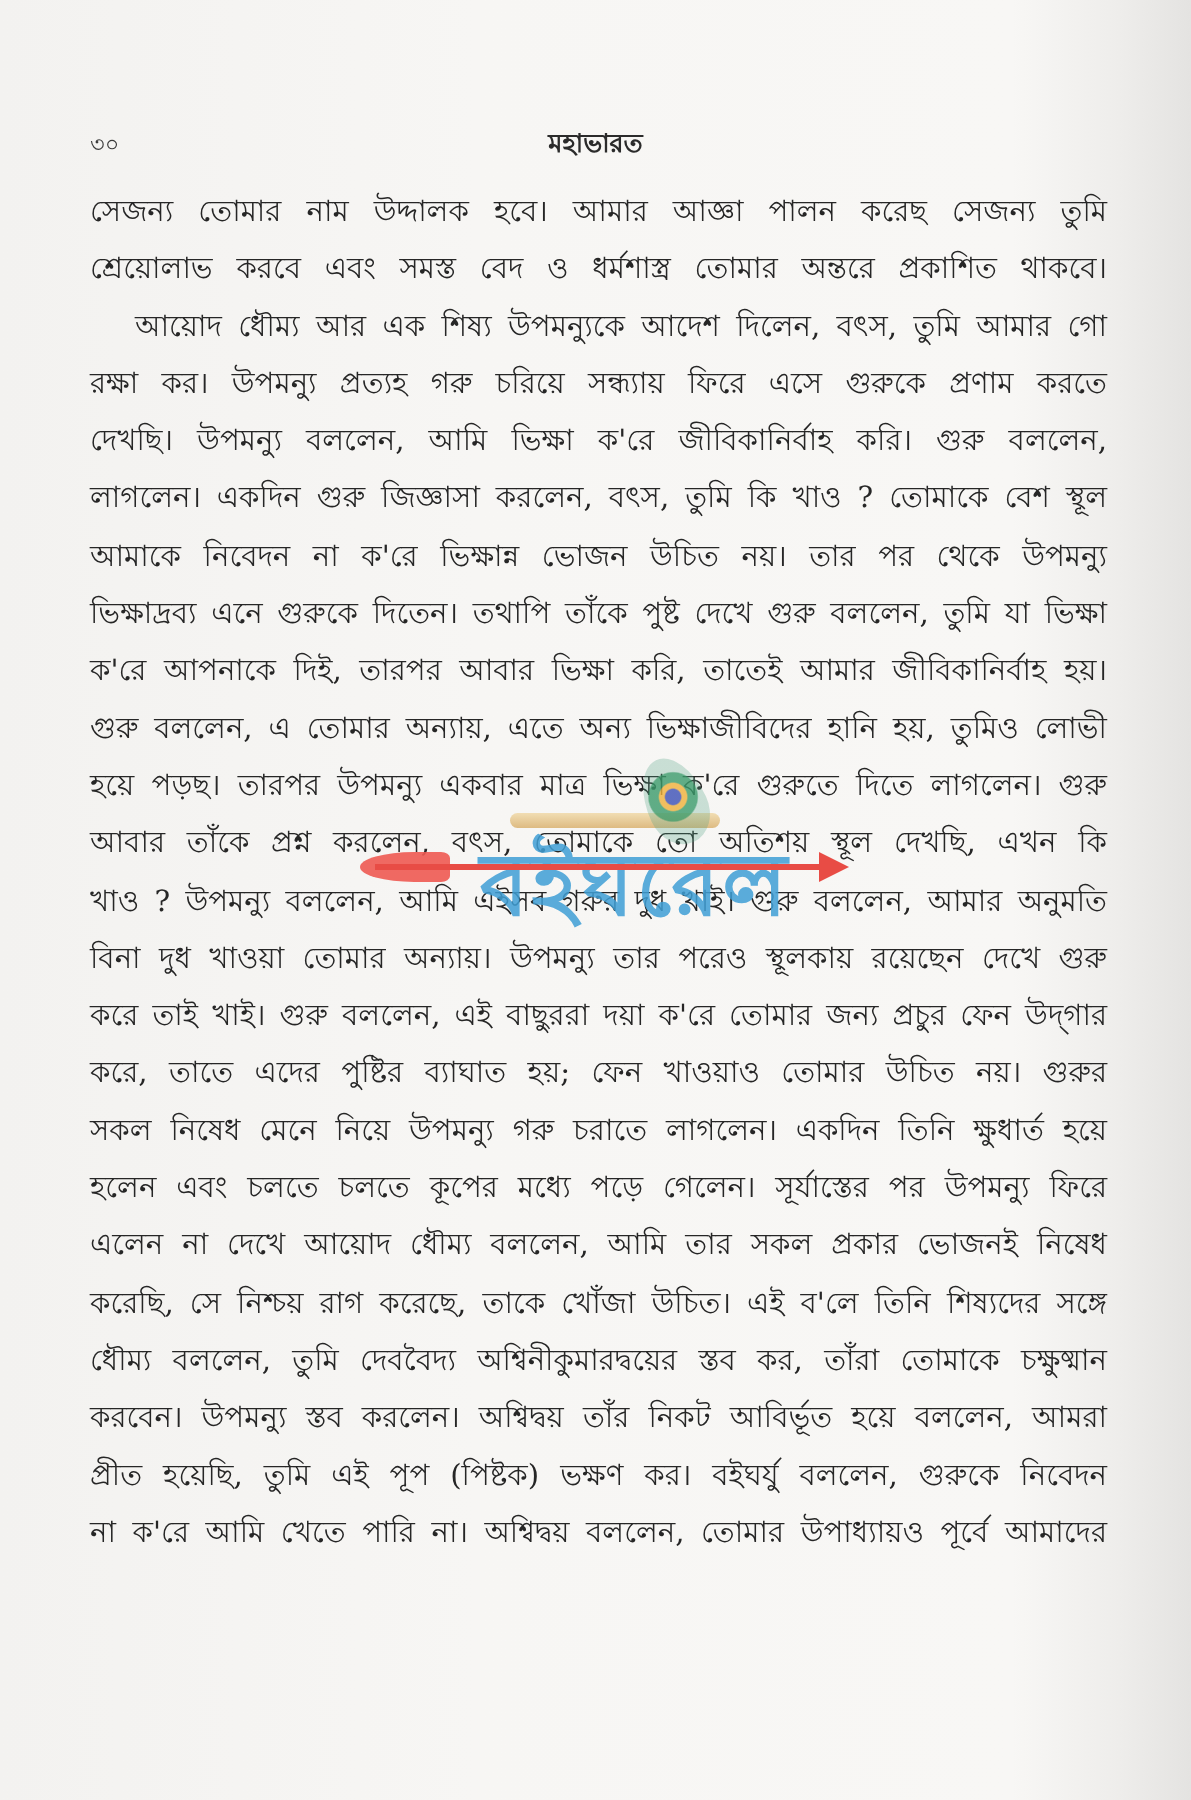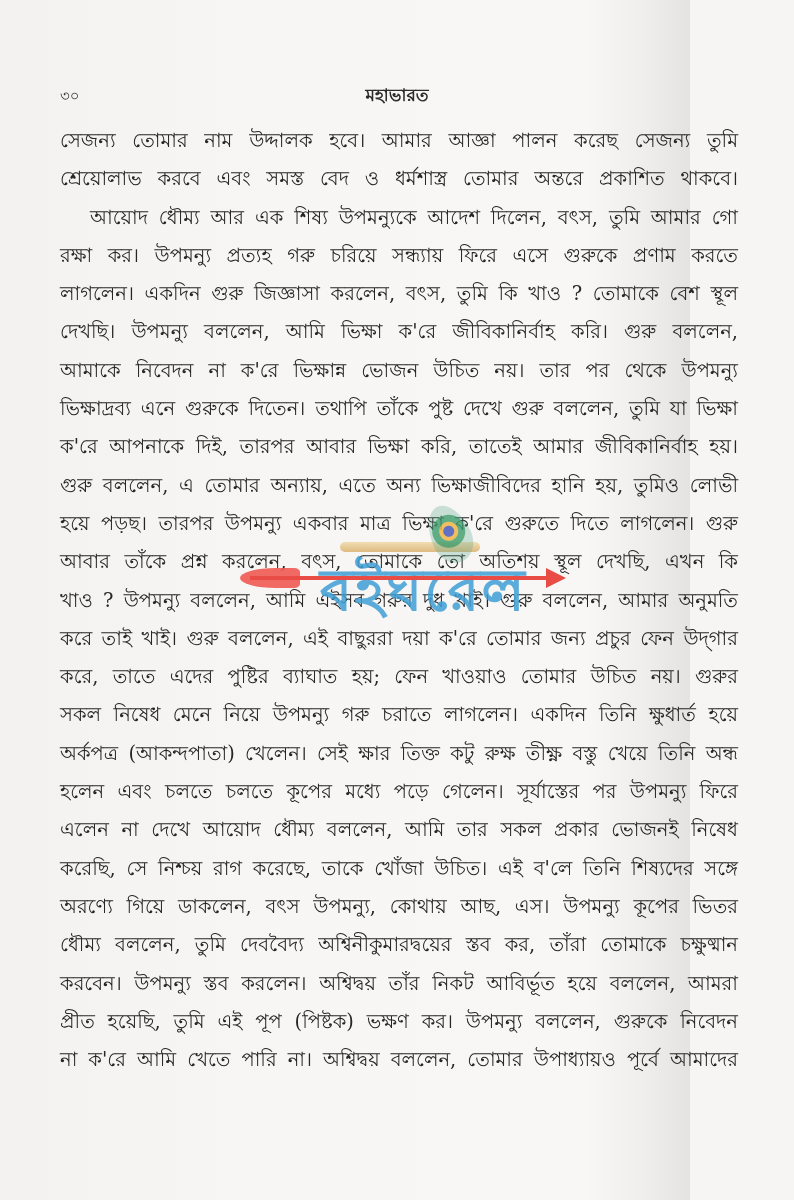--- a/index.html
+++ b/index.html
@@ -11,21 +11,21 @@
       height: 1200px;
       background: #f6f5f3;
       position: relative;
       overflow: hidden;
       font-family: "DejaVu Serif", "Liberation Serif", serif;
       color: #2a2a2a;
     }
     .page {
       position: absolute;
       left: 0; top: 0;
-      width: 690px;
+      width: 794px;
       height: 1200px;
       background: linear-gradient(to right, #f3f2f0 0%, #f7f6f4 40%, #f8f7f5 85%, #eeedeb 94%, #e4e3e1 100%);
     }
     .header {
       position: absolute;
       top: 84px;
       left: 0;
       width: 794px;
       height: 26px;
     }
@@ -143,40 +143,39 @@
   <div class="header">
     <span class="page-number">৩০</span>
     <div class="running-title">মহাভারত</div>
   </div>
 
   <div class="body-text" id="body-text">
       <div class="line">সেজন্য তোমার নাম উদ্দালক হবে। আমার আজ্ঞা পালন করেছ সেজন্য তুমি</div>
       <div class="line">শ্রেয়োলাভ করবে এবং সমস্ত বেদ ও ধর্মশাস্ত্র তোমার অন্তরে প্রকাশিত থাকবে।</div>
       <div class="line indent">আয়োদ ধৌম্য আর এক শিষ্য উপমন্যুকে আদেশ দিলেন, বৎস, তুমি আমার গো</div>
       <div class="line">রক্ষা কর। উপমন্যু প্রত্যহ গরু চরিয়ে সন্ধ্যায় ফিরে এসে গুরুকে প্রণাম করতে</div>
+      <div class="line">দেখছি। উপমন্যু বললেন, আমি ভিক্ষা ক'রে জীবিকানির্বাহ করি। গুরু বললেন,</div>
       <div class="line">লাগলেন। একদিন গুরু জিজ্ঞাসা করলেন, বৎস, তুমি কি খাও ? তোমাকে বেশ স্থূল</div>
-      <div class="line">দেখছি। উপমন্যু বললেন, আমি ভিক্ষা ক'রে জীবিকানির্বাহ করি। গুরু বললেন,</div>
       <div class="line">আমাকে নিবেদন না ক'রে ভিক্ষান্ন ভোজন উচিত নয়। তার পর থেকে উপমন্যু</div>
       <div class="line">ভিক্ষাদ্রব্য এনে গুরুকে দিতেন। তথাপি তাঁকে পুষ্ট দেখে গুরু বললেন, তুমি যা ভিক্ষা</div>
       <div class="line">ক'রে আপনাকে দিই, তারপর আবার ভিক্ষা করি, তাতেই আমার জীবিকানির্বাহ হয়।</div>
       <div class="line">গুরু বললেন, এ তোমার অন্যায়,  এতে অন্য ভিক্ষাজীবিদের  হানি হয়, তুমিও লোভী</div>
       <div class="line">হয়ে পড়ছ। তারপর উপমন্যু একবার মাত্র ভিক্ষা ক'রে গুরুতে দিতে লাগলেন। গুরু</div>
       <div class="line">আবার তাঁকে প্রশ্ন করলেন, বৎস, তোমাকে তো অতিশয় স্থূল দেখছি, এখন কি</div>
       <div class="line">খাও ? উপমন্যু বললেন, আমি এইসব গরুর দুধ খাই। গুরু বললেন, আমার অনুমতি</div>
+      <div class="line">বিনা দুধ খাওয়া তোমার অন্যায়। উপমন্যু তার পরেও স্থূলকায় রয়েছেন দেখে গুরু</div>
       <div class="line">করে তাই খাই। গুরু বললেন, এই বাছুররা দয়া ক'রে তোমার জন্য প্রচুর ফেন উদ্‌গার</div>
       <div class="line">করে, তাতে এদের পুষ্টির ব্যাঘাত হয়; ফেন খাওয়াও তোমার উচিত নয়। গুরুর</div>
       <div class="line">সকল নিষেধ মেনে নিয়ে উপমন্যু গরু চরাতে লাগলেন। একদিন তিনি ক্ষুধার্ত হয়ে</div>
-      <div class="line">অর্কপত্র (আকন্দপাতা) খেলেন। সেই ক্ষার তিক্ত কটু রুক্ষ তীক্ষ্ণ বস্তু খেয়ে তিনি অন্ধ</div>
       <div class="line">হলেন এবং চলতে চলতে কূপের মধ্যে পড়ে গেলেন। সূর্যাস্তের পর উপমন্যু ফিরে</div>
       <div class="line">এলেন না দেখে আয়োদ ধৌম্য বললেন, আমি তার সকল প্রকার ভোজনই নিষেধ</div>
       <div class="line">করেছি, সে নিশ্চয় রাগ করেছে, তাকে খোঁজা উচিত। এই ব'লে তিনি শিষ্যদের সঙ্গে</div>
-      <div class="line">অরণ্যে গিয়ে ডাকলেন, বৎস উপমন্যু, কোথায় আছ, এস। উপমন্যু কূপের ভিতর</div>
       <div class="line">ধৌম্য বললেন, তুমি দেববৈদ্য অশ্বিনীকুমারদ্বয়ের স্তব কর, তাঁরা তোমাকে চক্ষুষ্মান</div>
       <div class="line">করবেন। উপমন্যু স্তব করলেন। অশ্বিদ্বয় তাঁর নিকট আবির্ভূত হয়ে বললেন, আমরা</div>
-      <div class="line">প্রীত হয়েছি, তুমি এই পূপ (পিষ্টক) ভক্ষণ কর। উপমন্যু বললেন, গুরুকে নিবেদন</div>
+      <div class="line">প্রীত হয়েছি, তুমি এই পূপ (পিষ্টক) ভক্ষণ কর। বইঘর্যু বললেন, গুরুকে নিবেদন</div>
       <div class="line">না ক'রে আমি খেতে পারি না। অশ্বিদ্বয় বললেন, তোমার উপাধ্যায়ও পূর্বে আমাদের</div>
     </div>
 
   <div class="watermark">
     <div class="wm-flute"></div>
     <div class="wm-feather"></div>
     <div class="wm-text">বইঘরেল</div>
     <div class="wm-fletching"></div>
     <div class="wm-arrow"></div>
     <div class="wm-arrowhead"></div>

